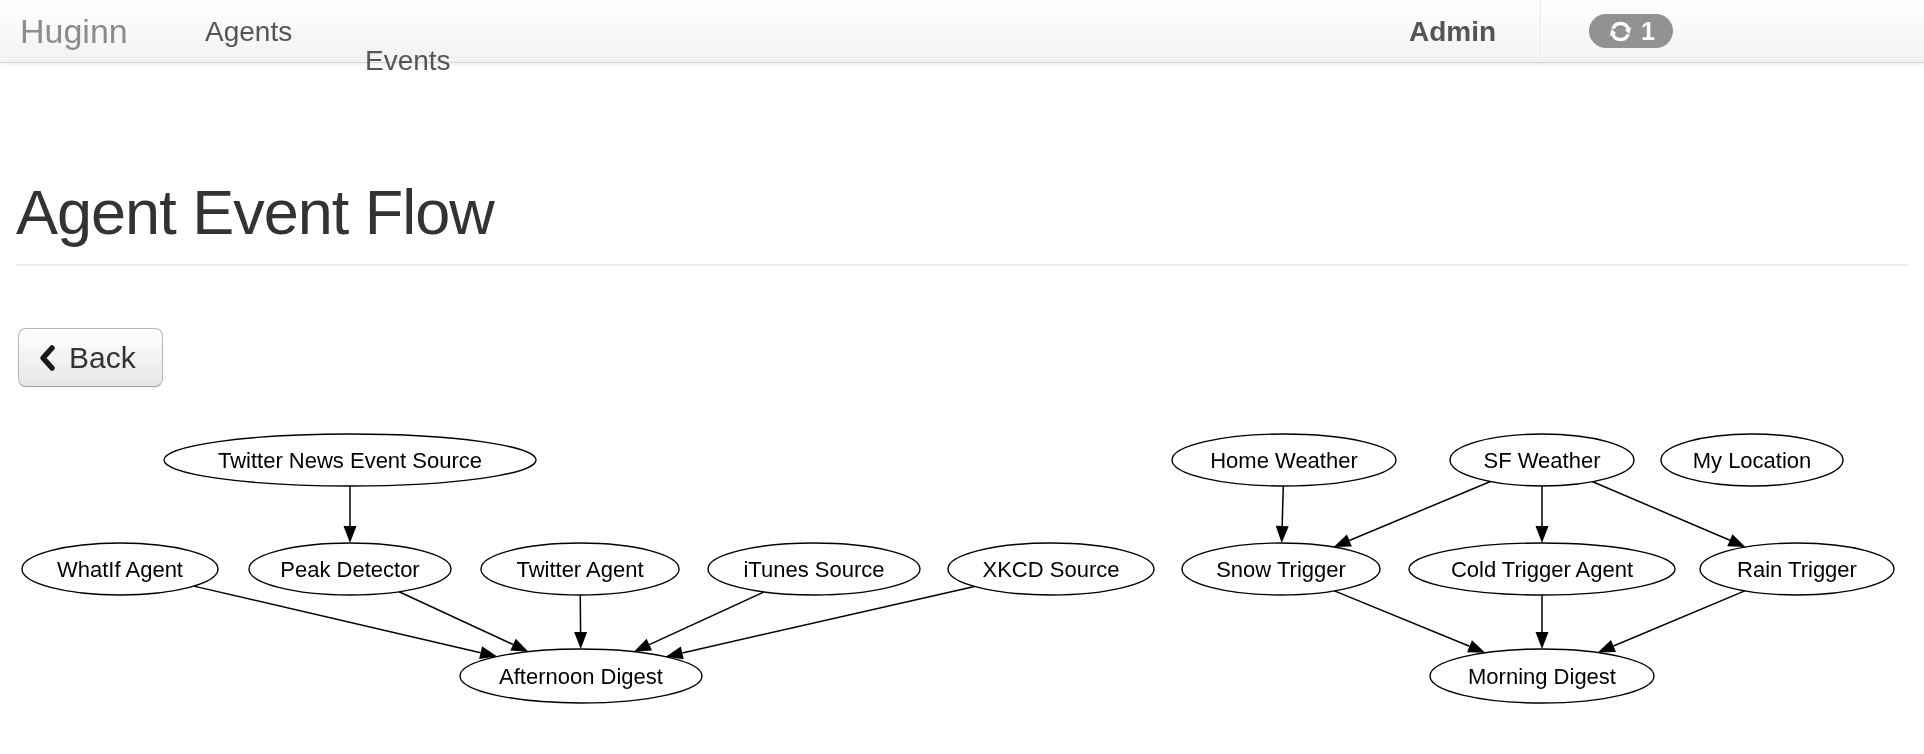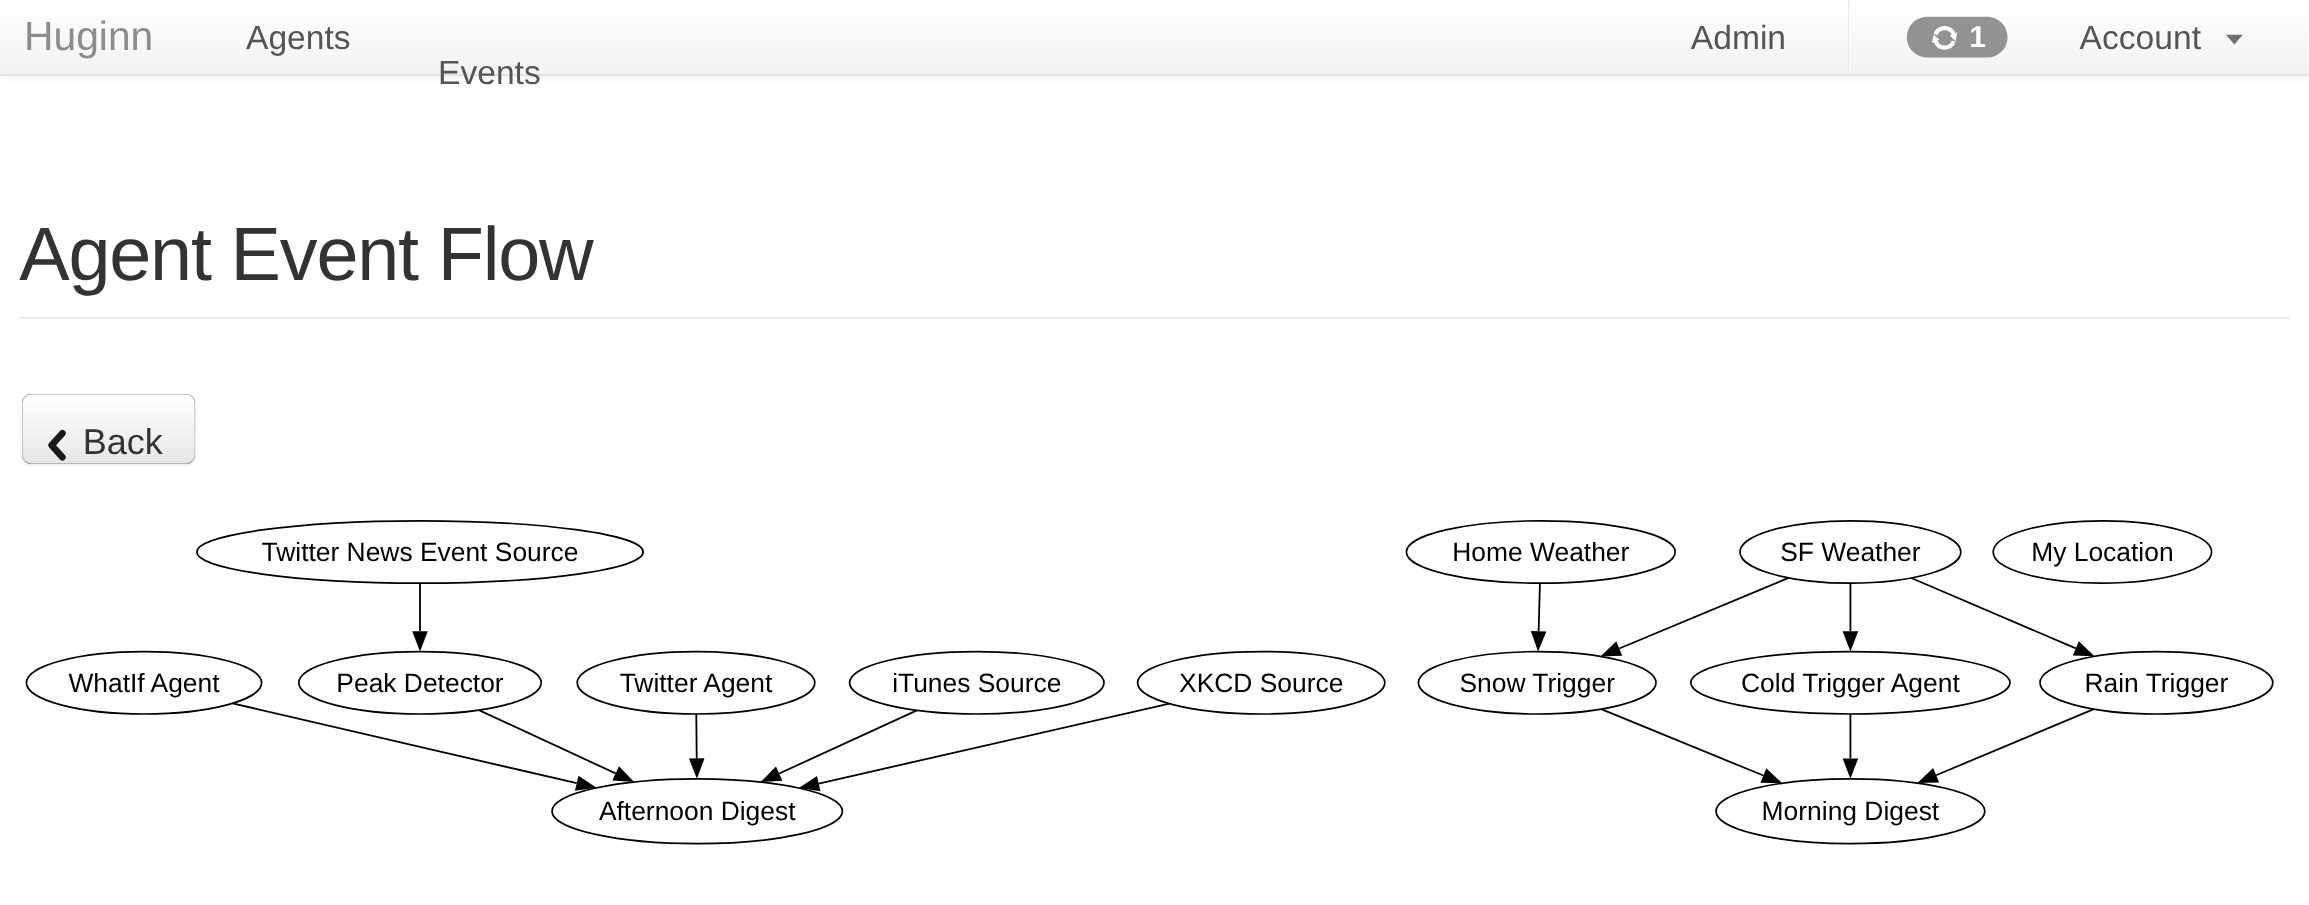--- a/index.html
+++ b/index.html
@@ -11,40 +11,40 @@
   .navbar { position:absolute; left:0; top:0; width:1924px; height:63px;
     background:linear-gradient(#ffffff,#f2f2f2);
     border-bottom:1px solid #d4d4d4;
     box-shadow:0 2px 5px rgba(0,0,0,0.065); z-index:5; }
   .navbar a { text-decoration:none; position:absolute; top:0; height:68px;
     line-height:63px; display:block; cursor:pointer; }
   .brand { left:20px; font-size:34px; color:#8c8c8c; }
   .navlink { font-size:28px; color:#555; }
   .nav-agents { left:205px; }
   .nav-events { left:365px;margin-top:29px; }
-  .nav-admin  { left:1409px; }
+  .nav-admin  { left:1409px;font-weight:bold; }
   .nav-account{ left:1733px; }
   .vdivider { position:absolute; left:1540px; top:0; height:62px; width:0;
     border-left:1px solid #e9e9e9; border-right:1px solid #ffffff; }
   .badge-pill { position:absolute; left:1589px; top:14px; height:34px;
     min-width:84px; padding:0 14px; background:#929292; border-radius:17px;
     display:flex; align-items:center; justify-content:center; gap:7px;
     cursor:pointer; }
   .badge-pill .count { color:#ffffff; font-size:25px; font-weight:bold; }
   .caret { display:inline-block; width:0; height:0; margin-left:13px;
     vertical-align:4px; border-left:7px solid transparent;
     border-right:7px solid transparent; border-top:8px solid #6f6f6f; }
 
   
   .page-title { position:absolute; left:16px; top:176px; font-size:63px;
     font-weight:normal; color:#333333; letter-spacing:-1px; }
   .title-hr { position:absolute; left:16px; top:264px; width:1892px; height:0;
     border-top:2px solid #ececec; }
   .btn-back { position:absolute; left:18px; top:328px; height:59px;
-    padding:0 26px 0 18px; display:inline-flex; align-items:flex-end; gap:12px;
+    padding:0 26px 0 18px; display:inline-flex; align-items:center; gap:12px;
     background:linear-gradient(#ffffff,#e6e6e6); border:1px solid #b8b8b8;
     border-bottom-color:#a2a2a2; border-radius:8px; font-size:30px; color:#333;
     text-decoration:none; cursor:pointer;
     box-shadow:inset 0 1px 0 rgba(255,255,255,.3), 0 1px 2px rgba(0,0,0,.06); }
 
   
   #graph { position:absolute; left:0; top:0; width:1924px; height:754px;
     pointer-events:none; }
   #graph text { font-family:"Liberation Sans", sans-serif; font-size:22px;
     fill:#000000; }
@@ -60,24 +60,20 @@
   <div class="vdivider"></div>
   <div class="badge-pill">
     <svg width="27" height="27" viewBox="0 0 20 20">
       <path d="M4.36,7.95 A6,6 0 0 1 15.64,7.95" fill="none" stroke="#ffffff" stroke-width="2.6"></path>
       <polygon points="17.9,6.6 13.2,8.8 16.7,11.9" fill="#ffffff"></polygon>
       <path d="M15.64,12.05 A6,6 0 0 1 4.36,12.05" fill="none" stroke="#ffffff" stroke-width="2.6"></path>
       <polygon points="2.1,13.4 6.8,11.2 3.3,8.1" fill="#ffffff"></polygon>
     </svg>
     <span class="count">1</span>
   </div>
-  <a class="navlink nav-account">
-    <span>Account</span>
-    <span class="caret"></span>
-  </a>
 </div>
 
 <h1 class="page-title">Agent Event Flow</h1>
 <div class="title-hr"></div>
 
 <a class="btn-back">
   <svg width="20" height="30" viewBox="0 0 20 30">
     <polyline points="15,5 6,15 15,25" fill="none" stroke="#1a1a1a" stroke-width="5.5" stroke-linecap="round" stroke-linejoin="round"></polyline>
   </svg>
   <span>Back</span>

